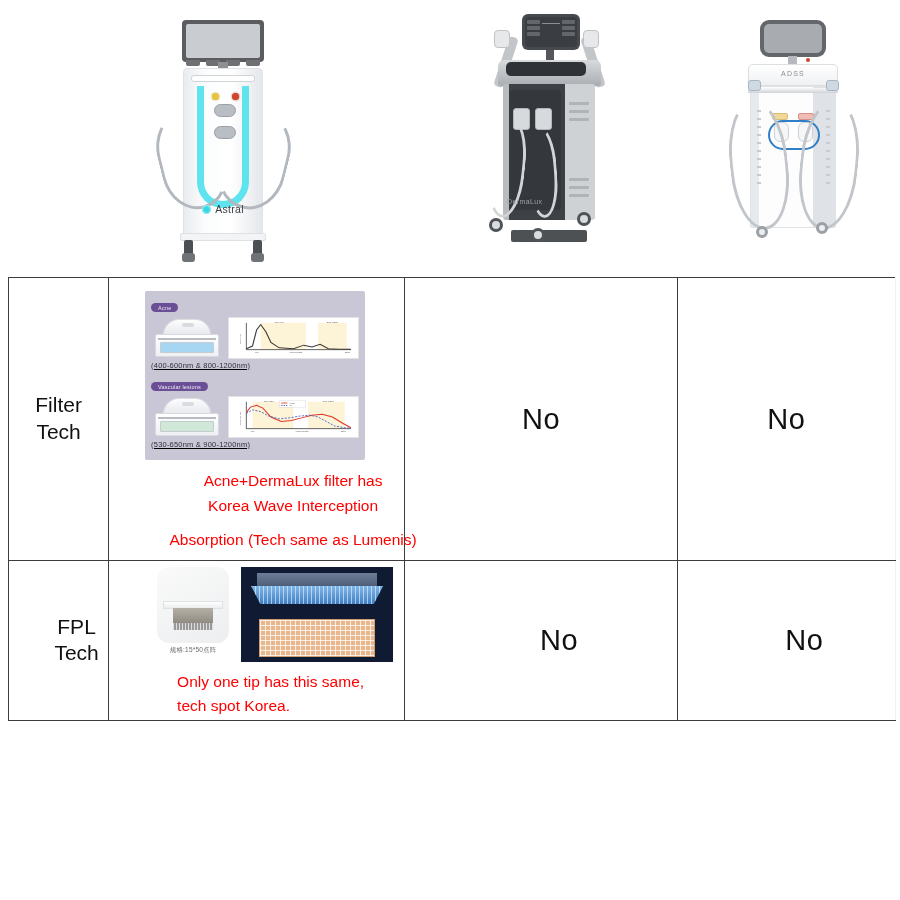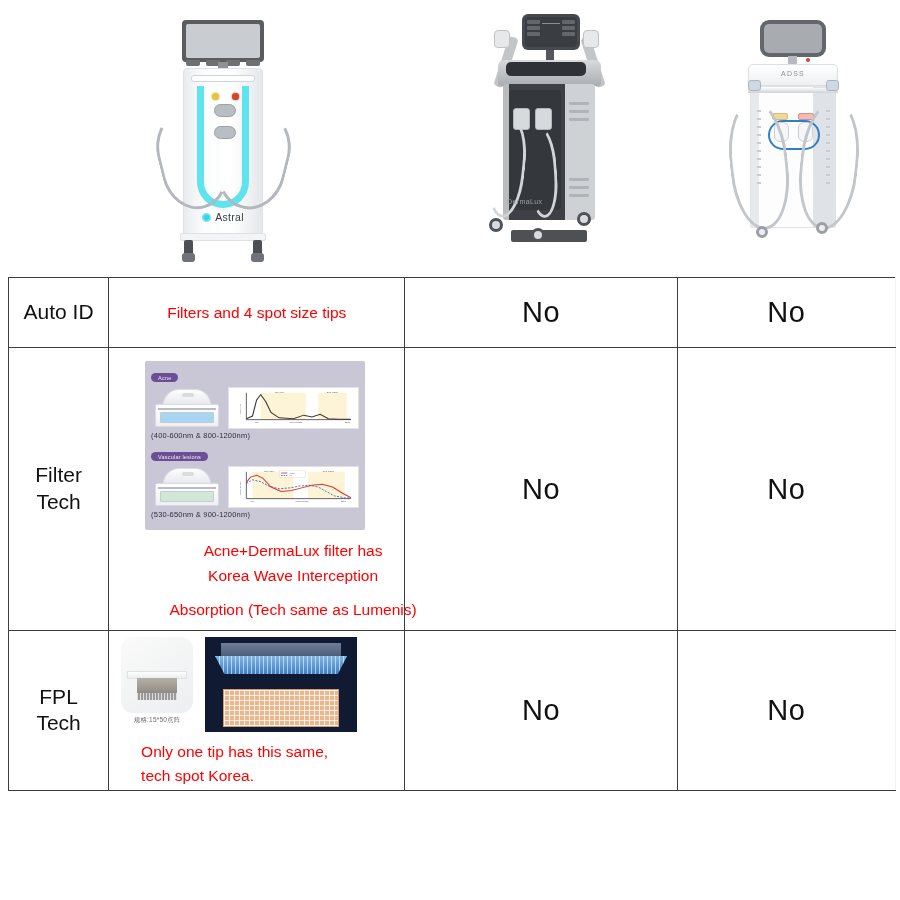--- a/index.html
+++ b/index.html
@@ -39,21 +39,21 @@
   .a-led.r { left:72px; background:#d0452c; box-shadow:0 0 2px #a33620; }
   .a-port { position:absolute; left:54px; width:22px; height:13px; background:#b9bec4;
             border-radius:7px; border:1px solid #9aa0a6; }
   .a-port.p1 { top:104px; }
   .a-port.p2 { top:126px; }
   .a-hose { position:absolute; border:3px solid #b3b8be; border-radius:50%/40%;
             border-top-color:transparent; border-right-color:transparent; }
   .a-hose.h1 { left:-1px; top:110px; width:66px; height:100px; transform:rotate(-14deg); }
   .a-hose.h2 { left:60px; top:110px; width:68px; height:100px; transform:rotate(14deg) scaleX(-1); }
   .a-logo { position:absolute; left:24px; top:203px; width:78px; text-align:center;
-            font-size:10.5px; color:#3a3d40; letter-spacing:.3px;margin-top:8px; }
+            font-size:10.5px; color:#3a3d40; letter-spacing:.3px; }
   .a-logo .star { display:inline-block; width:9px; height:9px; margin-right:4px;
                   background:radial-gradient(circle,#35d6e8 35%, #9fe9f2 70%, transparent 72%);
                   vertical-align:-1px; }
   .a-base { position:absolute; left:20px; top:233px; width:86px; height:8px;
             background:#f2f4f6; border:1px solid #dde1e5; border-radius:2px; }
   .caster { position:absolute; width:9px; height:22px; background:#4c4f53; border-radius:2px; }
   .caster::after { content:""; position:absolute; left:-2px; bottom:0; width:13px; height:9px;
                    background:#6f7276; border-radius:3px; }
   .caster.c1 { left:24px; top:240px; }
   .caster.c2 { left:93px; top:240px; }
@@ -151,33 +151,33 @@
   
   .tbl { position:absolute; left:8px; top:277px; width:888px; border-collapse:collapse;
          table-layout:fixed; }
   .tbl td { border:1px solid #3d3d3d; vertical-align:middle; padding:0; background:#fff; }
   .tbl td.col-label { width:100px; text-align:center; font-size:21px; color:#111; line-height:1.28; }
   .tbl td.col-astral { width:296px; }
   .tbl td.col-b      { width:272px; text-align:center; }
   .tbl td.col-c      { width:218px; text-align:center; border-right-color:#f2f2f2; }
   .tbl tr.r-auto td { height:70px; }
   .tbl tr.r-filter td { height:283px; }
-  .tbl tr.r-fpl td { height:155px; }
+  .tbl tr.r-fpl td { height:155px;padding-left:36px; }
   .tbl tr.r-fpl td { border-bottom-color:#3d3d3d; }
   .no-cell { font-size:29px; color:#111; letter-spacing:.5px; }
   .red { color:#ff0000; }
   .redline { font-size:15.5px; line-height:1.42; text-align:center; }
 
   
   .autoid-text { font-size:15.5px; text-align:center; padding:0 6px; }
 
   
   .filter-wrap { padding:6px 0 0 36px; }
   .slide { width:220px; background:#c9c6d6; border-radius:2px; padding:5px 6px 6px 6px; }
-  .slide-row { position:relative; margin-bottom:5px; }
+  .slide-row { position:relative; margin-bottom:5px;text-decoration:underline; }
   .badge { display:inline-block; background:#6b4f96; color:#efeaf5; font-size:5.5px;
            padding:1.5px 7px; border-radius:7px; letter-spacing:.2px; }
   .srow { display:flex; align-items:flex-start; gap:5px; margin-top:3px; }
   .tipimg { width:72px; height:42px; position:relative; flex:0 0 auto; }
   .tip-dome { position:absolute; left:12px; top:2px; width:48px; height:16px;
               background:linear-gradient(180deg,#fdfdfe,#e6e8ec); border-radius:24px 24px 0 0;
               border:1px solid #dcdee2; border-bottom:none; }
   .tip-dome::after { content:""; position:absolute; left:18px; top:3px; width:12px; height:4px;
               background:#d8dbe0; border-radius:3px; }
   .tip-base { position:absolute; left:4px; top:17px; width:64px; height:23px;
@@ -333,32 +333,20 @@
       <div class="c-cord l"></div>
       <div class="c-cord r"></div>
       <div class="c-caster l"></div>
       <div class="c-caster r"></div>
     </div>
   </div>
 
   <table class="tbl">
     <tbody>
 
-      <tr class="r-auto">
-        <td class="col-label">Auto ID</td>
-        <td class="col-astral">
-          <div class="autoid-text red">Filters and 4 spot size tips</div>
-        </td>
-        <td class="col-b">
-          <span class="no-cell">No</span>
-        </td>
-        <td class="col-c">
-          <span class="no-cell">No</span>
-        </td>
-      </tr>
 
       <tr class="r-filter">
         <td class="col-label">
           <div>Filter</div>
           <div>Tech</div>
         </td>
         <td class="col-astral">
           <div class="filter-wrap">
 
             <div class="slide">

